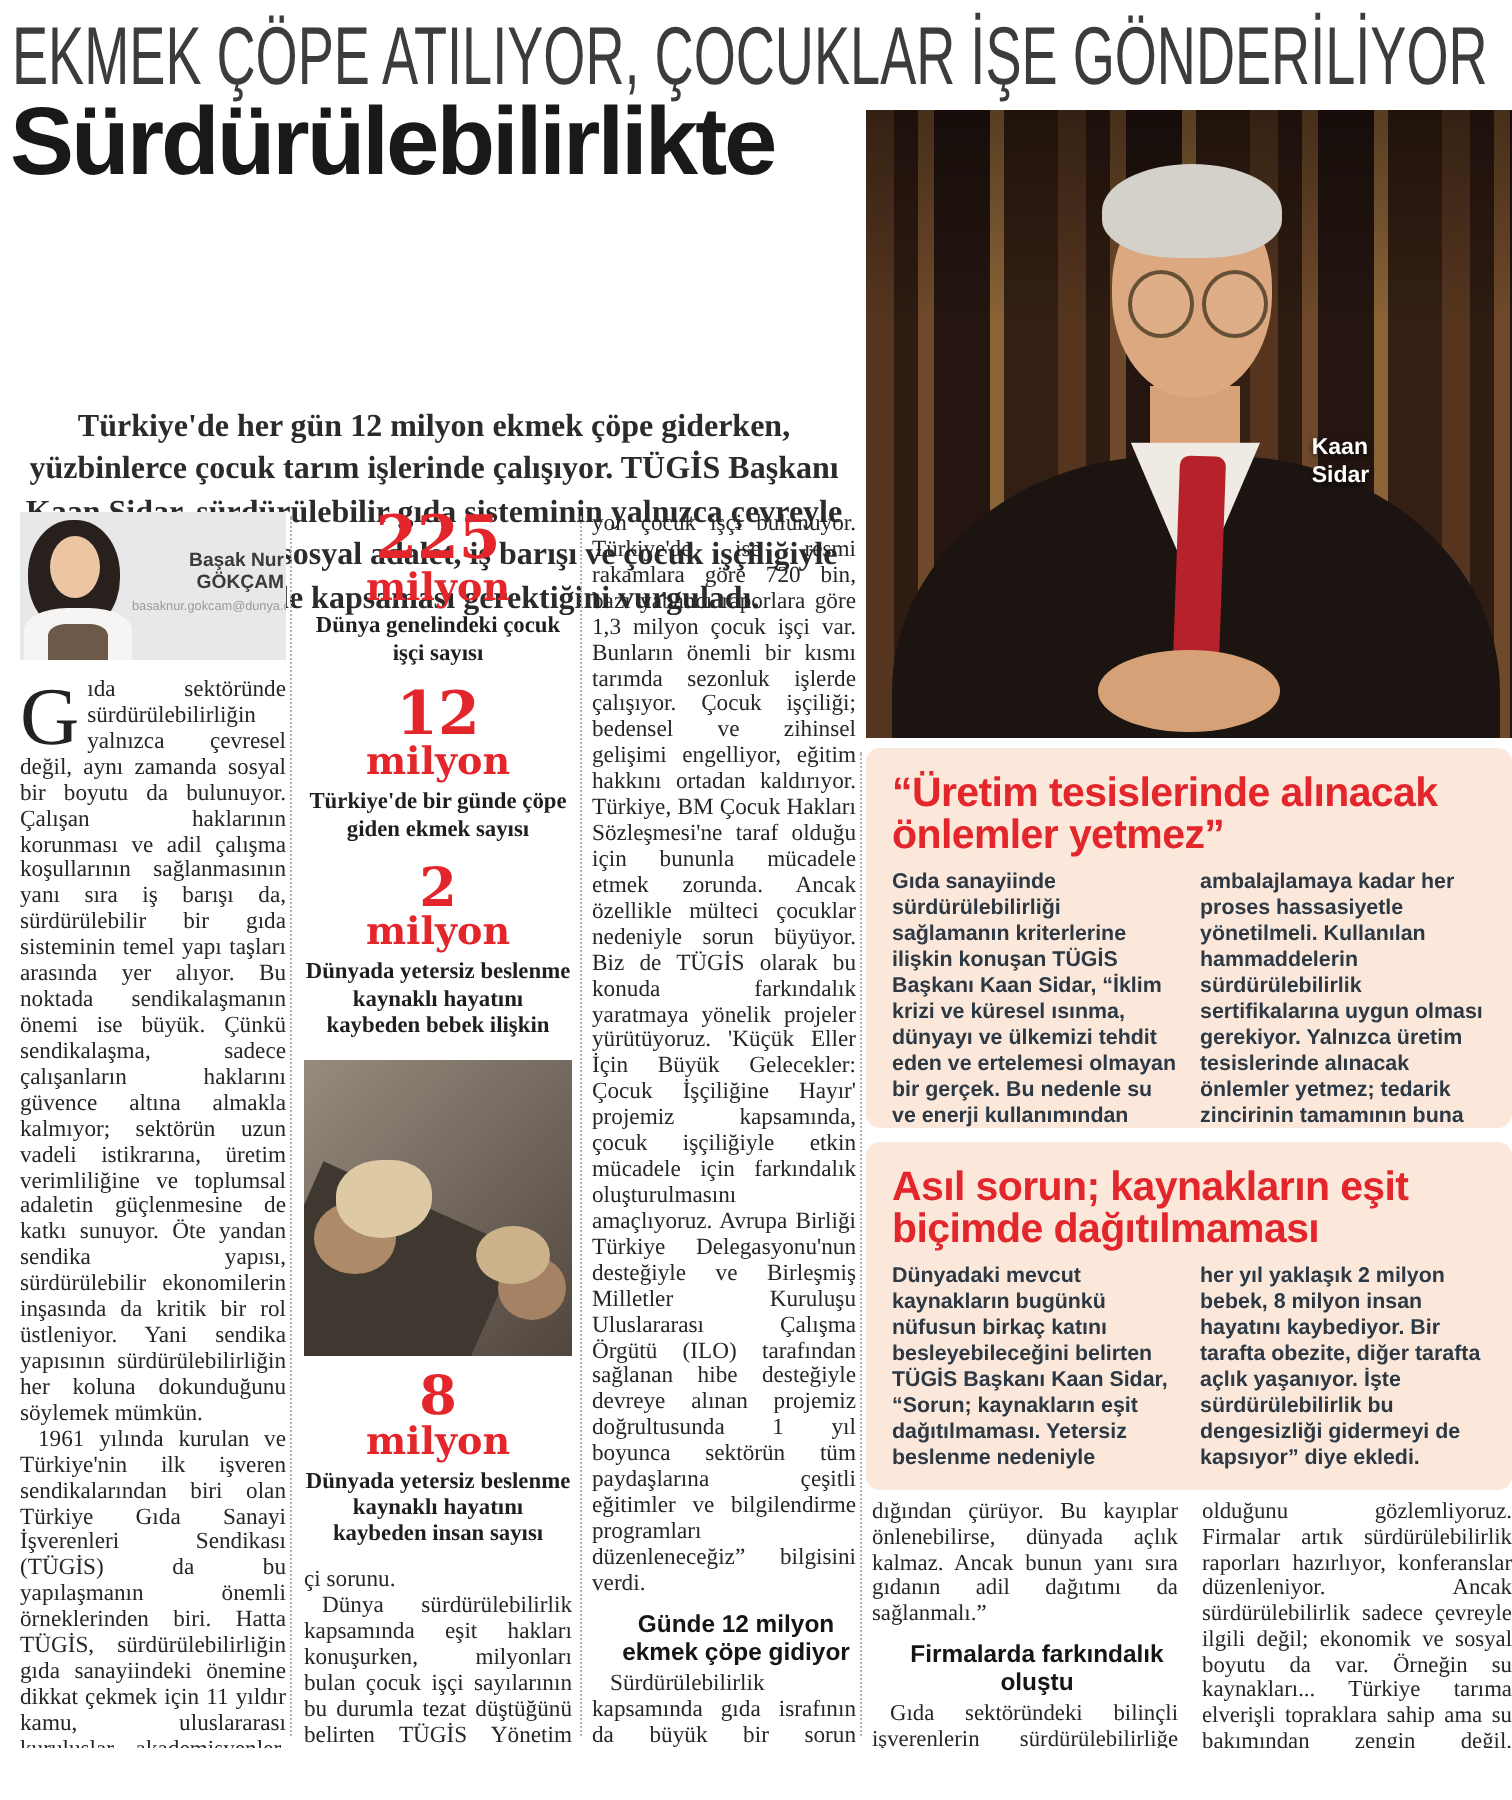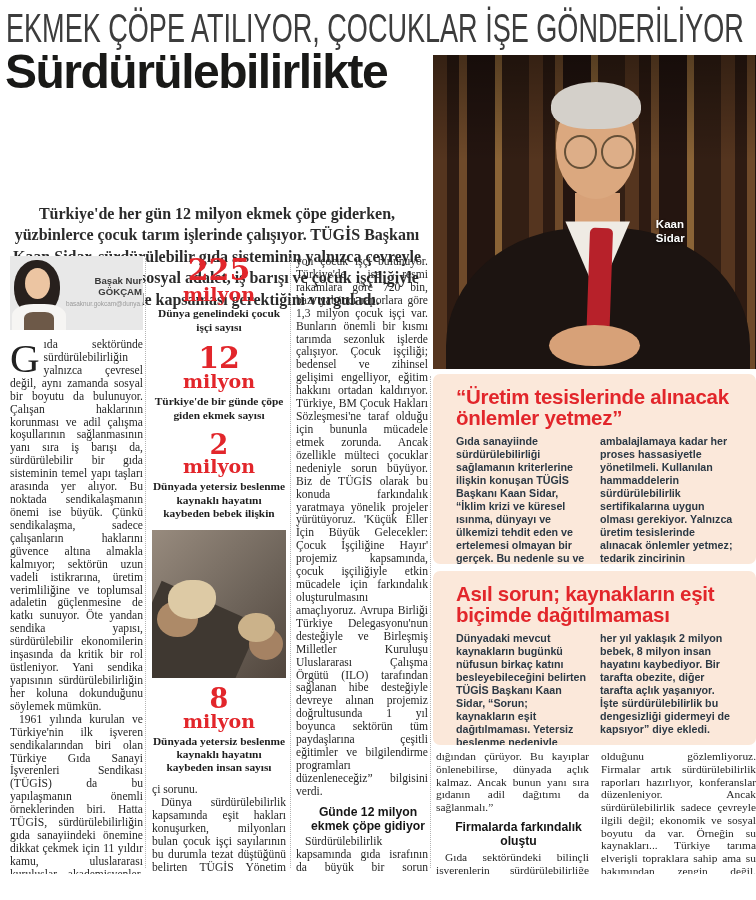--- a/index.html
+++ b/index.html
@@ -85,21 +85,21 @@
   .pm-hand1{position:absolute;left:4%;top:48%;width:30%;height:24%;background:#ad8a68;border-radius:50%;}
   .pm-hand2{position:absolute;right:2%;top:66%;width:26%;height:22%;background:#a58263;border-radius:50%;}
 
   .c2 .bodytxt{text-align:justify;}
 
   .subhead{font-family:"Liberation Sans",sans-serif;font-weight:bold;font-size:12.2px;
            line-height:1.15;color:#151515;text-align:center;margin:6px 0 3px 12px;}
 
   
   .qbox{position:absolute;left:433px;width:323px;background:#fbe8da;border-radius:7px;
-        padding:12px 23px;box-sizing:border-box;overflow:hidden;}
+        padding:12px 13px;box-sizing:border-box;overflow:hidden;}
   .qb1{top:374px;height:190px;}
   .qb2{top:571px;height:174px;}
   .qtitle{font-family:"Liberation Sans",sans-serif;font-weight:bold;font-size:20.5px;
           letter-spacing:-.3px;line-height:1.03;color:#e2262b;margin-bottom:7px;}
   .qcols{display:flex;gap:11px;}
   .qcol{flex:1;font-family:"Liberation Sans",sans-serif;font-weight:bold;font-size:10.7px;
         line-height:1.215;color:#2c3945;}
 
   
   .bcol{position:absolute;top:750px;font-size:11.4px;line-height:1.12;text-align:justify;}

